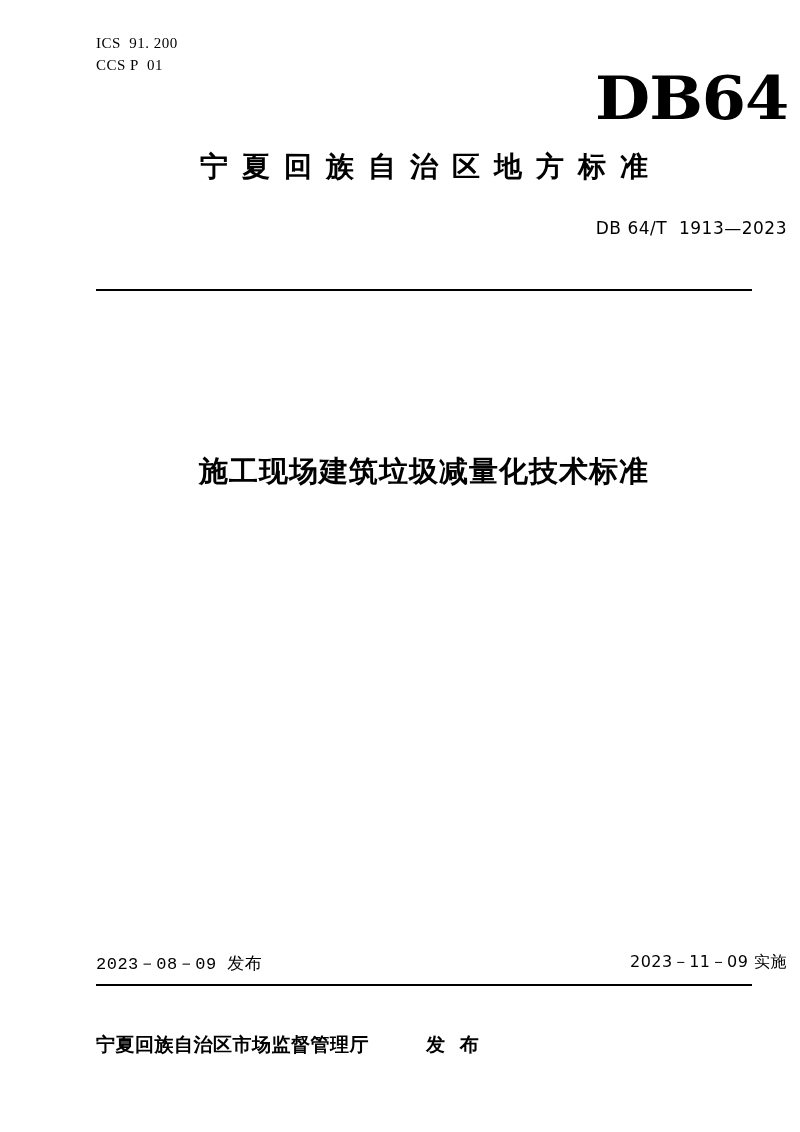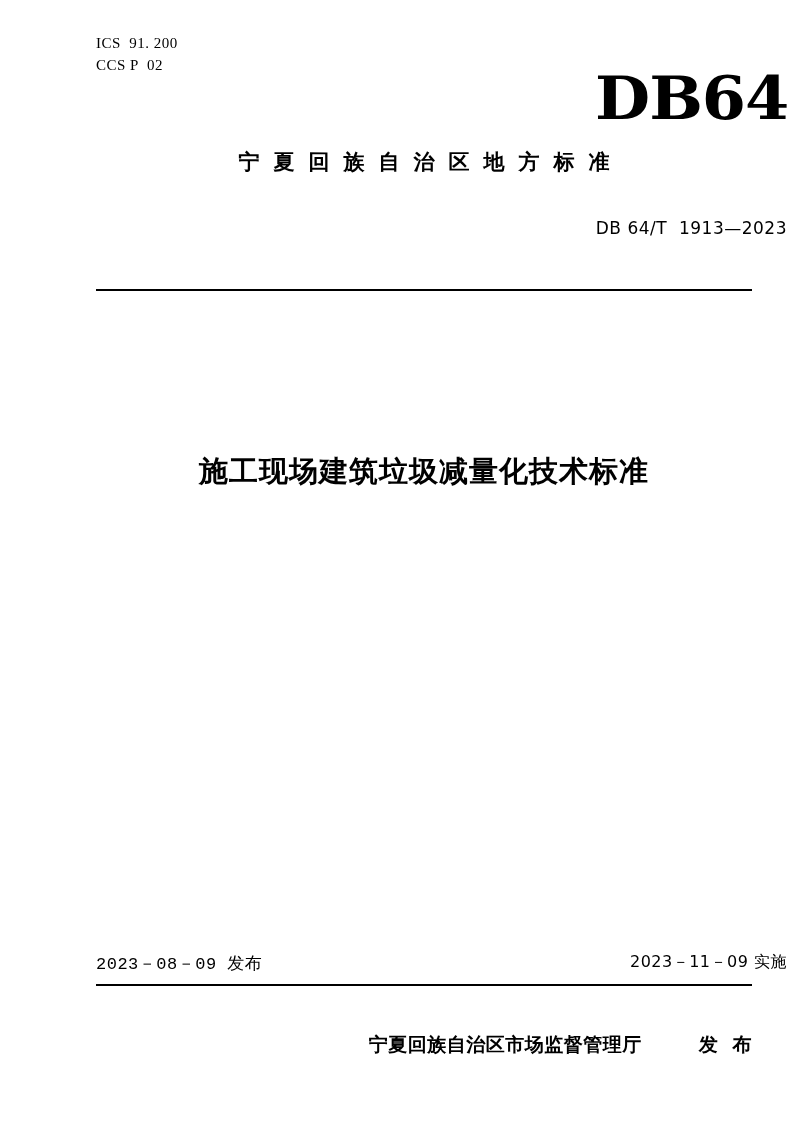--- a/index.html
+++ b/index.html
@@ -56,21 +56,21 @@
 
   
   .std-header {
     position: absolute;
     left: 92px;
     top: 148px;
     width: 656px;
     text-align: center;
     font-family: "DejaVu Sans", "Liberation Sans", sans-serif;
     font-weight: 700;
-    font-size: 21px;
+    font-size: 28px;
     letter-spacing: 14px;
     text-indent: 14px;
     white-space: nowrap;
   }
 
   
   .std-number {
     position: absolute;
     right: 57px;
     top: 218px;
@@ -141,36 +141,36 @@
     height: 2px;
     background: #000;
   }
 
   
   .issuer {
     position: absolute;
     left: 92px;
     top: 1032px;
     width: 656px;
-    text-align: right;
+    text-align: left;
     font-family: "DejaVu Sans", "Liberation Sans", sans-serif;
     font-weight: 700;
     font-size: 19px;
     letter-spacing: 0.5px;
     white-space: pre;
   }
 </style>
 </head>
 <body>
 
 <div class="page">
 
   <div class="codes">
     <div class="code-line">ICS  91. 200</div>
-    <div class="code-line">CCS P  02</div>
+    <div class="code-line">CCS P  01</div>
   </div>
 
   <div class="db-logo">DB64</div>
 
   <div class="std-header">宁夏回族自治区地方标准</div>
 
   <div class="std-number">DB 64/T  1913—2023</div>
 
   <div class="rule"></div>
 

